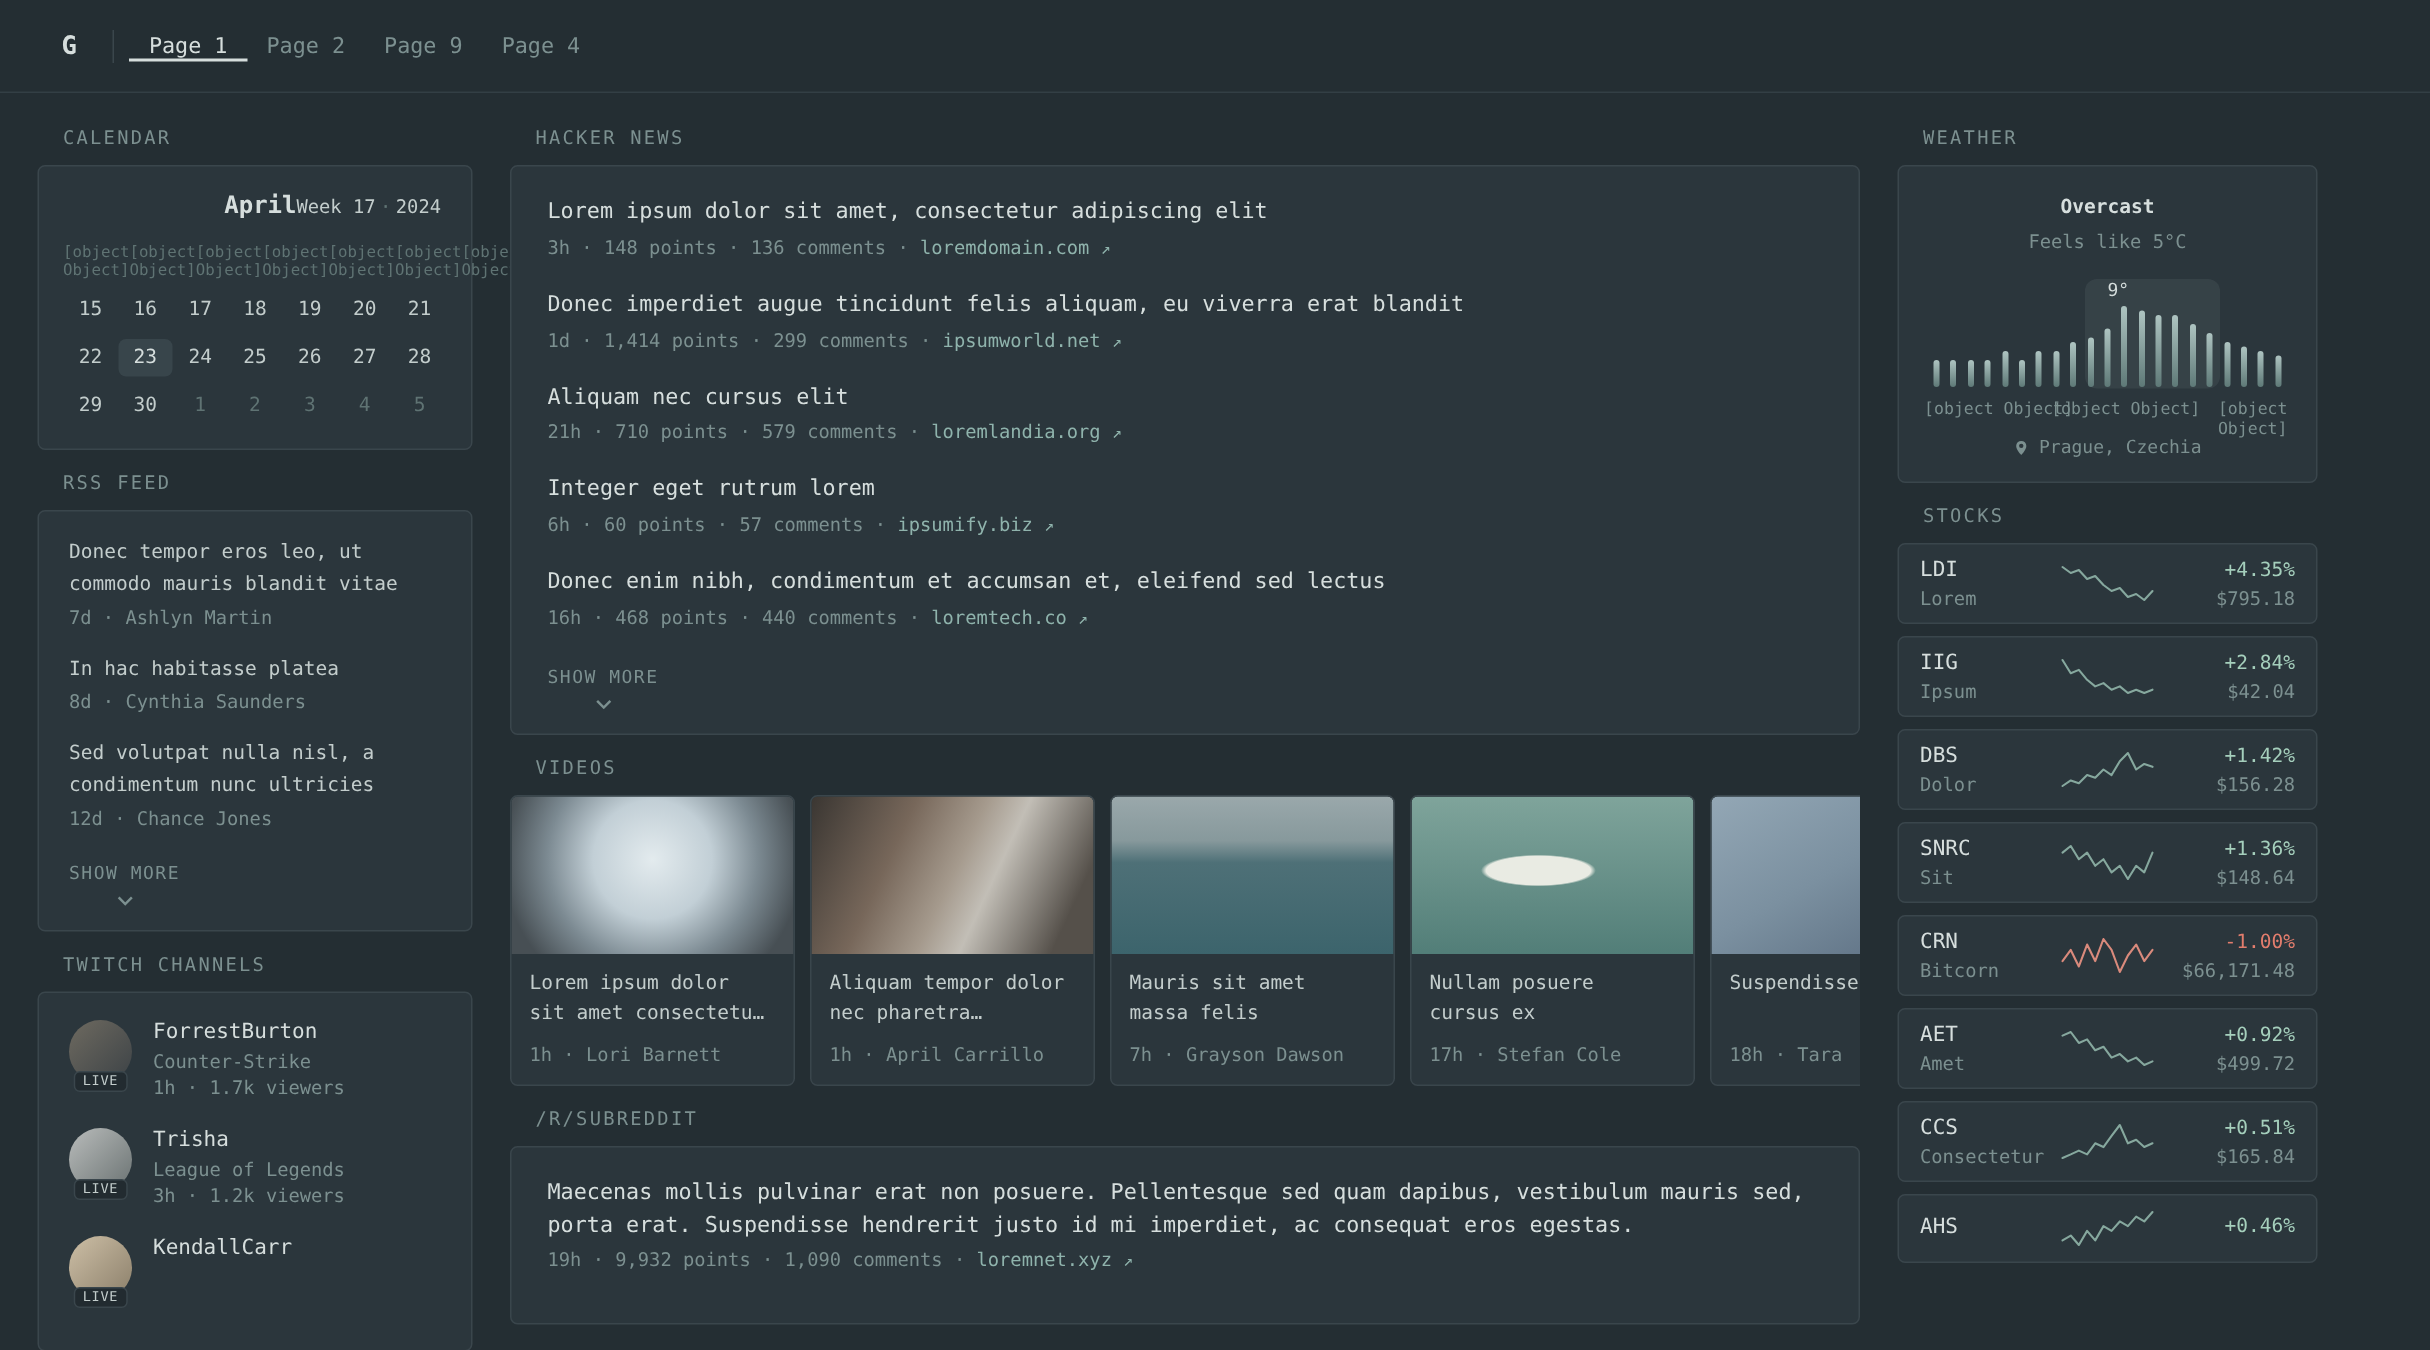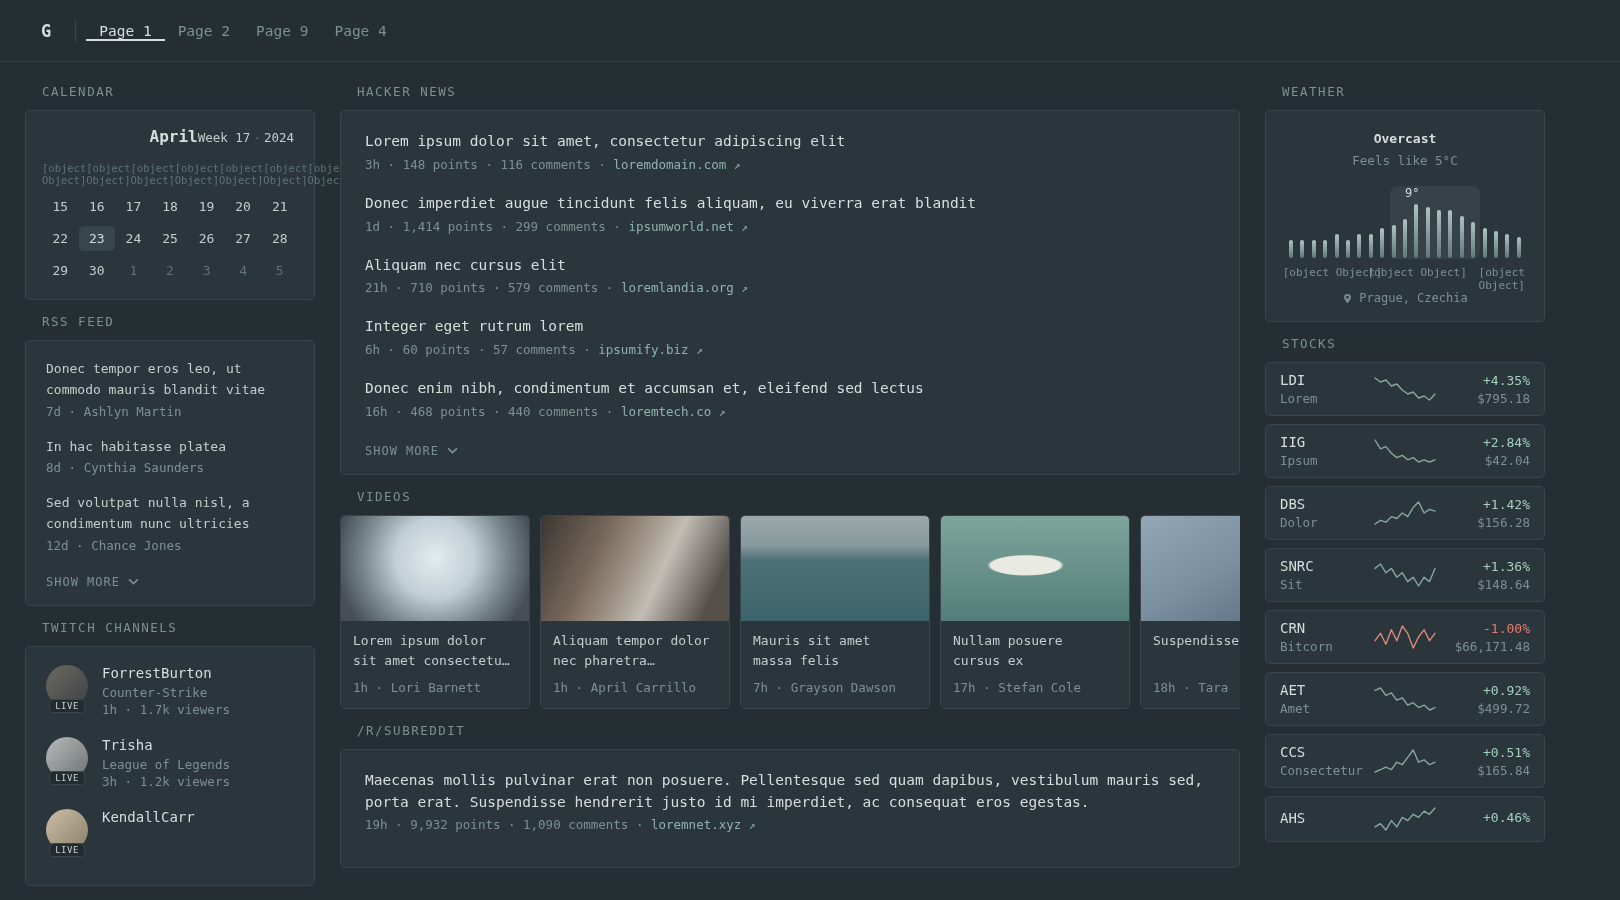--- a/index.html
+++ b/index.html
@@ -44,21 +44,21 @@
   .dow{font-size:10.5px;color:var(--faint);}
   .day{font-size:13px;color:var(--text-soft);padding:5px 0;}
   .day.dim{color:var(--faint);}
   .day.selected{background:var(--selected);border-radius:5px;color:var(--text);}
 
   
   .feed-item{margin-bottom:18px;}
   .fi-title{font-size:13px;line-height:1.6;color:var(--text-soft);cursor:pointer;}
   .fi-meta{font-size:12.5px;color:var(--muted);margin-top:3px;}
   .show-more{display:flex;align-items:center;gap:8px;background:none;border:none;color:var(--muted);
-             font-size:12px;letter-spacing:1px;cursor:pointer;padding:4px 0 2px;}
+             font-size:12px;letter-spacing:1px;cursor:pointer;padding:4px 0 2px;flex-direction:column;}
   .chev{width:11px;height:7px;stroke:var(--muted);fill:none;stroke-width:1.5;}
 
   
   .chan{display:flex;gap:14px;margin-bottom:20px;cursor:pointer;}
   .av-wrap{position:relative;width:42px;height:42px;flex-shrink:0;}
   .avatar{width:42px;height:42px;border-radius:50%;background:linear-gradient(135deg,#6e6a60,#3c4246);}
   .chan:nth-of-type(2) .avatar{background:linear-gradient(135deg,#b9bcbb,#6a7272);}
   .chan:nth-of-type(3) .avatar{background:linear-gradient(135deg,#cdbfa6,#8b7f6a);}
   .live{position:absolute;left:50%;bottom:-6px;transform:translateX(-50%);font-size:9px;letter-spacing:.5px;
         background:#222b30;border:1px solid var(--border);color:var(--text-soft);padding:1px 5px;border-radius:4px;}
@@ -251,21 +251,21 @@
   <main class="col">
 
     <section>
       <h2 class="sec">HACKER NEWS</h2>
       <div class="card pad-lg">
         <div>
 
         <article class="hn-item">
               <div class="hn-title">Lorem ipsum dolor sit amet, consectetur adipiscing elit</div>
               <div class="hn-meta">
-                <span>3h · 148 points · 116 comments · </span><a class="link"><span>loremdomain.com</span> <span class="arrow">↗</span></a>
+                <span>3h · 148 points · 136 comments · </span><a class="link"><span>loremdomain.com</span> <span class="arrow">↗</span></a>
               </div>
             </article>
             <article class="hn-item">
               <div class="hn-title">Donec imperdiet augue tincidunt felis aliquam, eu viverra erat blandit</div>
               <div class="hn-meta">
                 <span>1d · 1,414 points · 299 comments · </span><a class="link"><span>ipsumworld.net</span> <span class="arrow">↗</span></a>
               </div>
             </article>
             <article class="hn-item">
               <div class="hn-title">Aliquam nec cursus elit</div>

